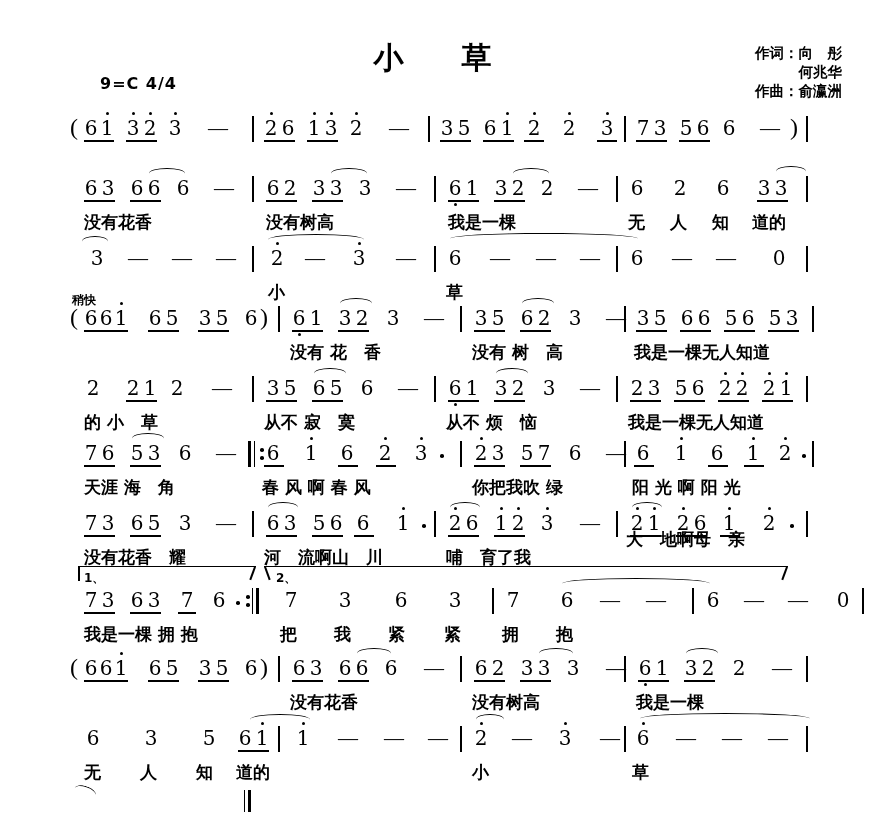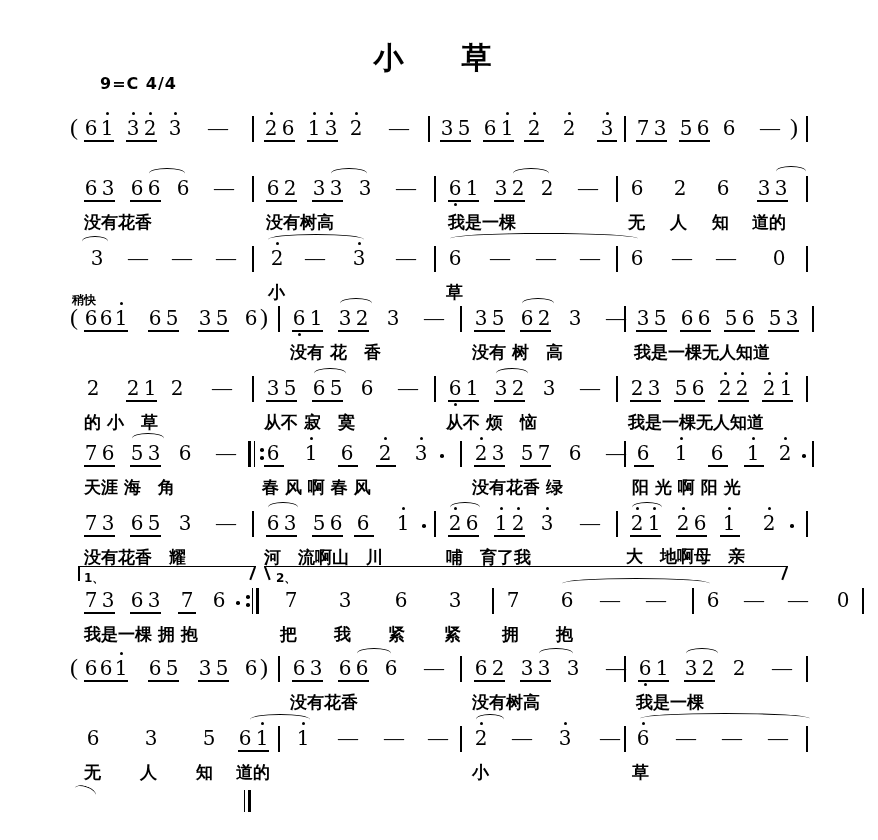--- a/index.html
+++ b/index.html
@@ -74,20 +74,25 @@
       font-size:17px;line-height:20px;font-weight:700;white-space:nowrap;}
 </style>
 </head>
 <body>
 
 <div id="sheet">
 
   <div class="title">小　草</div>
   <div class="keysig">9=C  4/4</div>
 
+  <div class="credits">
+    <div>作词：向　彤</div>
+    <div>　　　何兆华</div>
+    <div>作曲：俞瀛洲</div>
+  </div>
 
   <div class="system" style="top:118px">
     <span class="paren" style="left:70px;top:-3px">(</span>
 
     <span class="n" style="left:84px;top:0;width:14px">6</span>
     <span class="n" style="left:100px;top:0;width:14px">1<span class="od"><i class="dot"></i></span></span>
     <span class="beam" style="left:84px;top:22px;width:30px"></span>
 
     <span class="n" style="left:126px;top:0;width:14px">3<span class="od"><i class="dot"></i></span></span>
     <span class="n" style="left:143px;top:0;width:14px">2<span class="od"><i class="dot"></i></span></span>
@@ -401,21 +406,21 @@
     <span class="n" style="left:710px;top:0;width:14px">6</span>
     <span class="beam" style="left:708px;top:22px;width:20px"></span>
     <span class="n" style="left:746px;top:0;width:14px">1<span class="od"><i class="dot"></i></span></span>
     <span class="beam" style="left:744px;top:22px;width:20px"></span>
     <span class="n" style="left:778px;top:0;width:14px">2<span class="od"><i class="dot"></i></span></span>
     <span class="augdot" style="left:802px;top:11px"></span>
     <span class="bar" style="left:812px"></span>
 
     <div class="ly" style="left:84px;top:34px">天涯 海　角</div>
     <div class="ly" style="left:262px;top:34px">春 风 啊 春 风</div>
-    <div class="ly" style="left:472px;top:34px">没有花香 绿</div>
+    <div class="ly" style="left:472px;top:34px">你把我吹 绿</div>
     <div class="ly" style="left:632px;top:34px">阳 光 啊 阳 光</div>
   </div>
 
   <div class="system" style="top:513px">
     <span class="n" style="left:84px;top:0;width:14px">7</span>
     <span class="n" style="left:101px;top:0;width:14px">3</span>
     <span class="beam" style="left:84px;top:22px;width:31px"></span>
     <span class="n" style="left:130px;top:0;width:14px">6</span>
     <span class="n" style="left:147px;top:0;width:14px">5</span>
     <span class="beam" style="left:130px;top:22px;width:31px"></span>
@@ -459,21 +464,21 @@
     <span class="beam" style="left:676px;top:22px;width:31px"></span>
     <span class="n" style="left:722px;top:0;width:14px">1<span class="od"><i class="dot"></i></span></span>
     <span class="beam" style="left:720px;top:22px;width:20px"></span>
     <span class="n" style="left:762px;top:0;width:14px">2<span class="od"><i class="dot"></i></span></span>
     <span class="augdot" style="left:790px;top:11px"></span>
     <span class="bar" style="left:806px"></span>
 
     <div class="ly" style="left:84px;top:34px">没有花香　耀</div>
     <div class="ly" style="left:264px;top:34px">河　流啊山　川</div>
     <div class="ly" style="left:446px;top:34px">哺　育了我</div>
-    <div class="ly" style="left:626px;top:33px">大　地啊母　亲</div>
+    <div class="ly" style="left:626px;top:16px">大　地啊母　亲</div>
   </div>
 
   <div class="system" style="top:578px;height:80px">
     <span class="volta" style="left:78px;top:-12px;width:178px">
       <i class="lend"></i>
         <i class="rend"></i>
     </span>
     <span class="voltalbl" style="left:84px;top:-8px">1、</span>
 
     <span class="volta" style="left:264px;top:-12px;width:524px">

